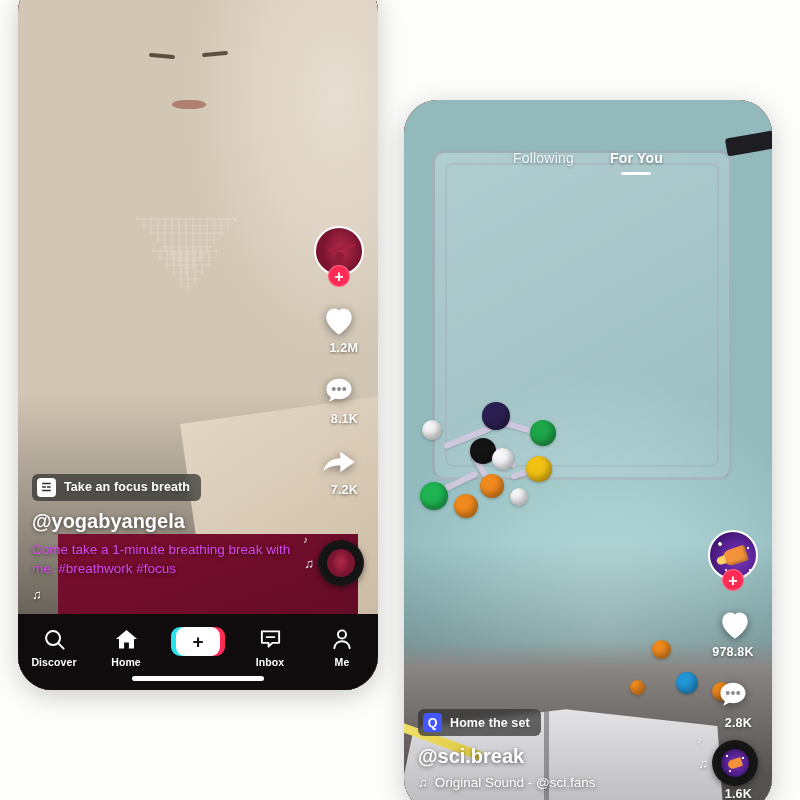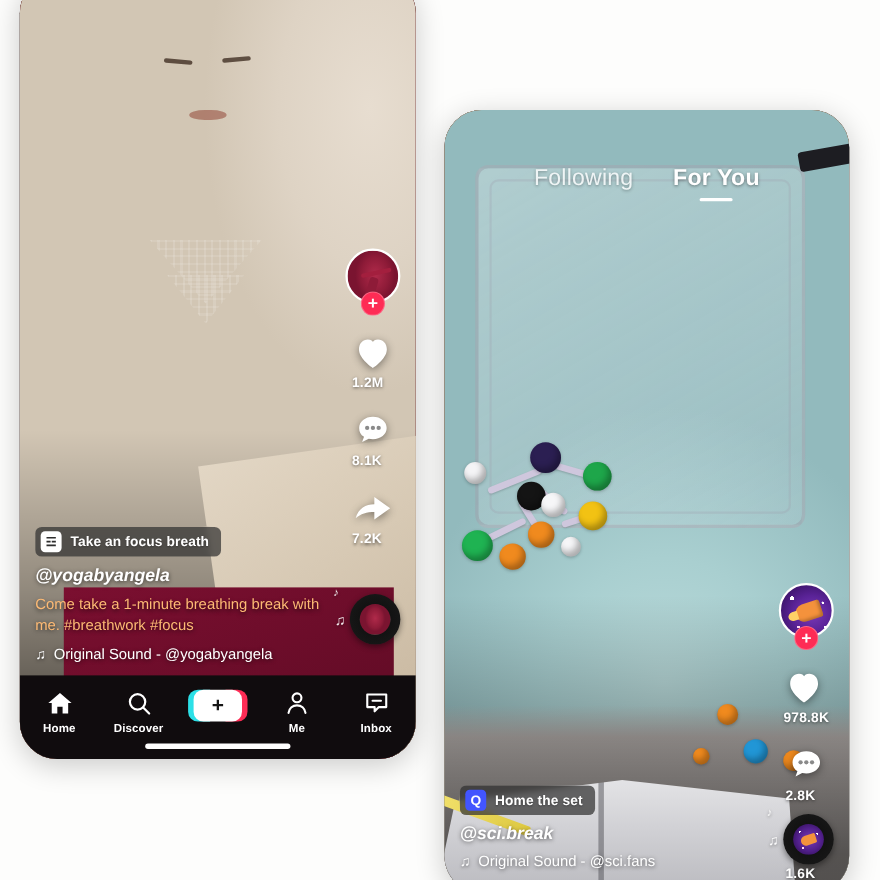--- a/index.html
+++ b/index.html
@@ -142,21 +142,21 @@
   .atom { position:absolute; border-radius:50%; box-shadow: inset -3px -4px 6px rgba(0,0,0,.30), 0 1px 3px rgba(0,0,0,.25); }
   .bond { position:absolute; height:6px; background:#cfc7dd; border-radius:3px; box-shadow: 0 1px 2px rgba(0,0,0,.18); }
 
   
   .top-tabs {
     position:absolute; top:50px; left:0; right:0;
     display:flex; justify-content:center; align-items:flex-start; gap:36px;
     z-index: 9;
   }
   .tab {
-    color:#ffffff; font-size:21px; letter-spacing:.2px;
+    color:#ffffff; font-size:14px; letter-spacing:.2px;
     text-shadow: 0 1px 3px rgba(0,0,0,.45);
     position:relative; padding-bottom:9px; cursor:pointer;
   }
   .tab.inactive { opacity:.80; font-weight:400; }
   .tab.active { font-weight:700; }
   .tab.active::after {
     content:""; position:absolute; left:50%; transform:translateX(-50%);
     bottom:0; width:30px; height:3px; border-radius:2px; background:#fff;
   }
 
@@ -205,21 +205,21 @@
     content:""; position:absolute; left:-7px; top:4px; width:9px; height:8px;
     background:#ffd166; border-radius:50% 0 0 50%;
   }
   .plus-btn {
     position:absolute; left:50%; transform:translateX(-50%);
     bottom:-11px; width:22px; height:22px; border-radius:50%;
     background:#fe2c55; color:#fff; font-size:16px; font-weight:700;
     line-height:21px; text-align:center;
     border:1.5px solid rgba(255,255,255,.28);
   }
-  .rail-item { display:flex; flex-direction:column; align-items:flex-start; margin-bottom:18px; cursor:pointer; }
+  .rail-item { display:flex; flex-direction:column; align-items:flex-end; margin-bottom:18px; cursor:pointer; }
   .rail-icon { width:38px; height:36px; display:flex; align-items:center; justify-content:center; filter: drop-shadow(0 2px 4px rgba(0,0,0,.42)); }
   .rail-count {
     color:#fff; font-size:12.5px; font-weight:700; margin-top:3px;
     text-shadow: 0 1px 3px rgba(0,0,0,.55); letter-spacing:.2px;
   }
 
   
   .disc {
     position:absolute; right:14px; width:46px; height:46px; border-radius:50%;
     background: radial-gradient(circle at 50% 50%, #2a2a2a 0 34%, #111 35%, #1b1b1b 100%);
@@ -257,22 +257,22 @@
   }
   .cta-icon {
     width:19px; height:19px; border-radius:4px;
     display:flex; align-items:center; justify-content:center;
     font-size:12px; font-weight:700; flex:0 0 auto;
   }
   .cta-icon.calm { background:#fff; color:#2d2d2d; font-size:11px; }
   .cta-icon.quizlet { background:#4255ff; color:#fff; font-size:12.5px; }
   .cta-text { color:#fff; font-size:12.5px; font-weight:700; letter-spacing:.1px; text-shadow:0 1px 2px rgba(0,0,0,.35); }
 
-  .handle { color:#fff; font-size:16px; font-weight:700; margin:0 0 7px 14px; text-shadow:0 1px 4px rgba(0,0,0,.6);font-style:italic; }
-  .caption { color:#fdba74; font-size:13.5px; line-height:1.45; margin:0 66px 8px 14px; text-shadow:0 1px 4px rgba(0,0,0,.6); }
+  .handle { color:#fff; font-size:20px; font-weight:700; margin:0 0 7px 14px; text-shadow:0 1px 4px rgba(0,0,0,.6); }
+  .caption { color:#d946ef; font-size:13.5px; line-height:1.45; margin:0 66px 8px 14px; text-shadow:0 1px 4px rgba(0,0,0,.6); }
   .sound-row { display:flex; align-items:center; gap:7px; margin:0 0 12px 14px; }
   .sound-note { color:#fff; font-size:13px; text-shadow:0 1px 3px rgba(0,0,0,.6); }
   .sound-text { color:#fff; font-size:13.5px; text-shadow:0 1px 4px rgba(0,0,0,.6); }
 
   
   .tabbar {
     position:absolute; left:0; right:0; bottom:0; height:76px;
     background:#100c0e;
     display:flex; align-items:flex-start; justify-content:space-around;
     padding-top:12px; z-index:10;
@@ -363,64 +363,63 @@
 
       <div class="overlay" style="bottom:76px;">
         <div class="cta-badge">
           <span class="cta-icon calm">☲</span>
           <span class="cta-text">Take an focus breath</span>
         </div>
         <div class="handle">@yogabyangela</div>
         <div class="caption">Come take a 1-minute breathing break with me. #breathwork #focus</div>
         <div class="sound-row">
           <span class="sound-note">♫</span>
-          <span class="sound-text">Original Sound - @yogabyangela</span>
         </div>
       </div>
 
       <div class="tabbar">
-        <div class="tb-item">
-          <div class="tb-icon">
-            <svg width="23" height="22" viewBox="0 0 24 22">
-                <path fill="#fff" d="M12 1.5 23 11h-3.2v10h-5.3v-6.4H9.5V21H4.2V11H1z"></path>
-              </svg>
-          </div>
-          <div class="tb-label">Home</div>
-        </div>
         <div class="tb-item">
           <div class="tb-icon">
             <svg width="23" height="23" viewBox="0 0 24 24">
                 <circle cx="10.5" cy="10.5" r="7.3" fill="none" stroke="#fff" stroke-width="2.1"></circle>
                 <line x1="15.8" y1="15.8" x2="21.5" y2="21.5" stroke="#fff" stroke-width="2.1" stroke-linecap="round"></line>
               </svg>
           </div>
           <div class="tb-label">Discover</div>
         </div>
         <div class="tb-item">
+          <div class="tb-icon">
+            <svg width="23" height="22" viewBox="0 0 24 22">
+                <path fill="#fff" d="M12 1.5 23 11h-3.2v10h-5.3v-6.4H9.5V21H4.2V11H1z"></path>
+              </svg>
+          </div>
+          <div class="tb-label">Home</div>
+        </div>
+        <div class="tb-item">
           <div class="create-btn">
             <span class="create-plus">+</span>
           </div>
+        </div>
+        <div class="tb-item">
+          <div class="tb-icon">
+            <svg width="23" height="22" viewBox="0 0 24 22">
+                <path fill="none" stroke="#fff" stroke-width="2" stroke-linejoin="round" d="M3 3h18v12h-7l-4 4v-4H3z"></path>
+                <line x1="8" y1="9" x2="16" y2="9" stroke="#fff" stroke-width="2" stroke-linecap="round"></line>
+              </svg>
+          </div>
+          <div class="tb-label">Inbox</div>
         </div>
         <div class="tb-item">
           <div class="tb-icon">
             <svg width="22" height="22" viewBox="0 0 24 24">
                 <circle cx="12" cy="7" r="4.4" fill="none" stroke="#fff" stroke-width="2.1"></circle>
                 <path d="M3.6 22c.6-4.9 4.2-7.6 8.4-7.6s7.8 2.7 8.4 7.6" fill="none" stroke="#fff" stroke-width="2.1" stroke-linecap="round"></path>
               </svg>
           </div>
           <div class="tb-label">Me</div>
-        </div>
-        <div class="tb-item">
-          <div class="tb-icon">
-            <svg width="23" height="22" viewBox="0 0 24 22">
-                <path fill="none" stroke="#fff" stroke-width="2" stroke-linejoin="round" d="M3 3h18v12h-7l-4 4v-4H3z"></path>
-                <line x1="8" y1="9" x2="16" y2="9" stroke="#fff" stroke-width="2" stroke-linecap="round"></line>
-              </svg>
-          </div>
-          <div class="tb-label">Inbox</div>
         </div>
       </div>
       <div class="home-indicator"></div>
 
     </div>
   </div>
 
   <div class="phone phone-right">
     <div class="screen">
 

